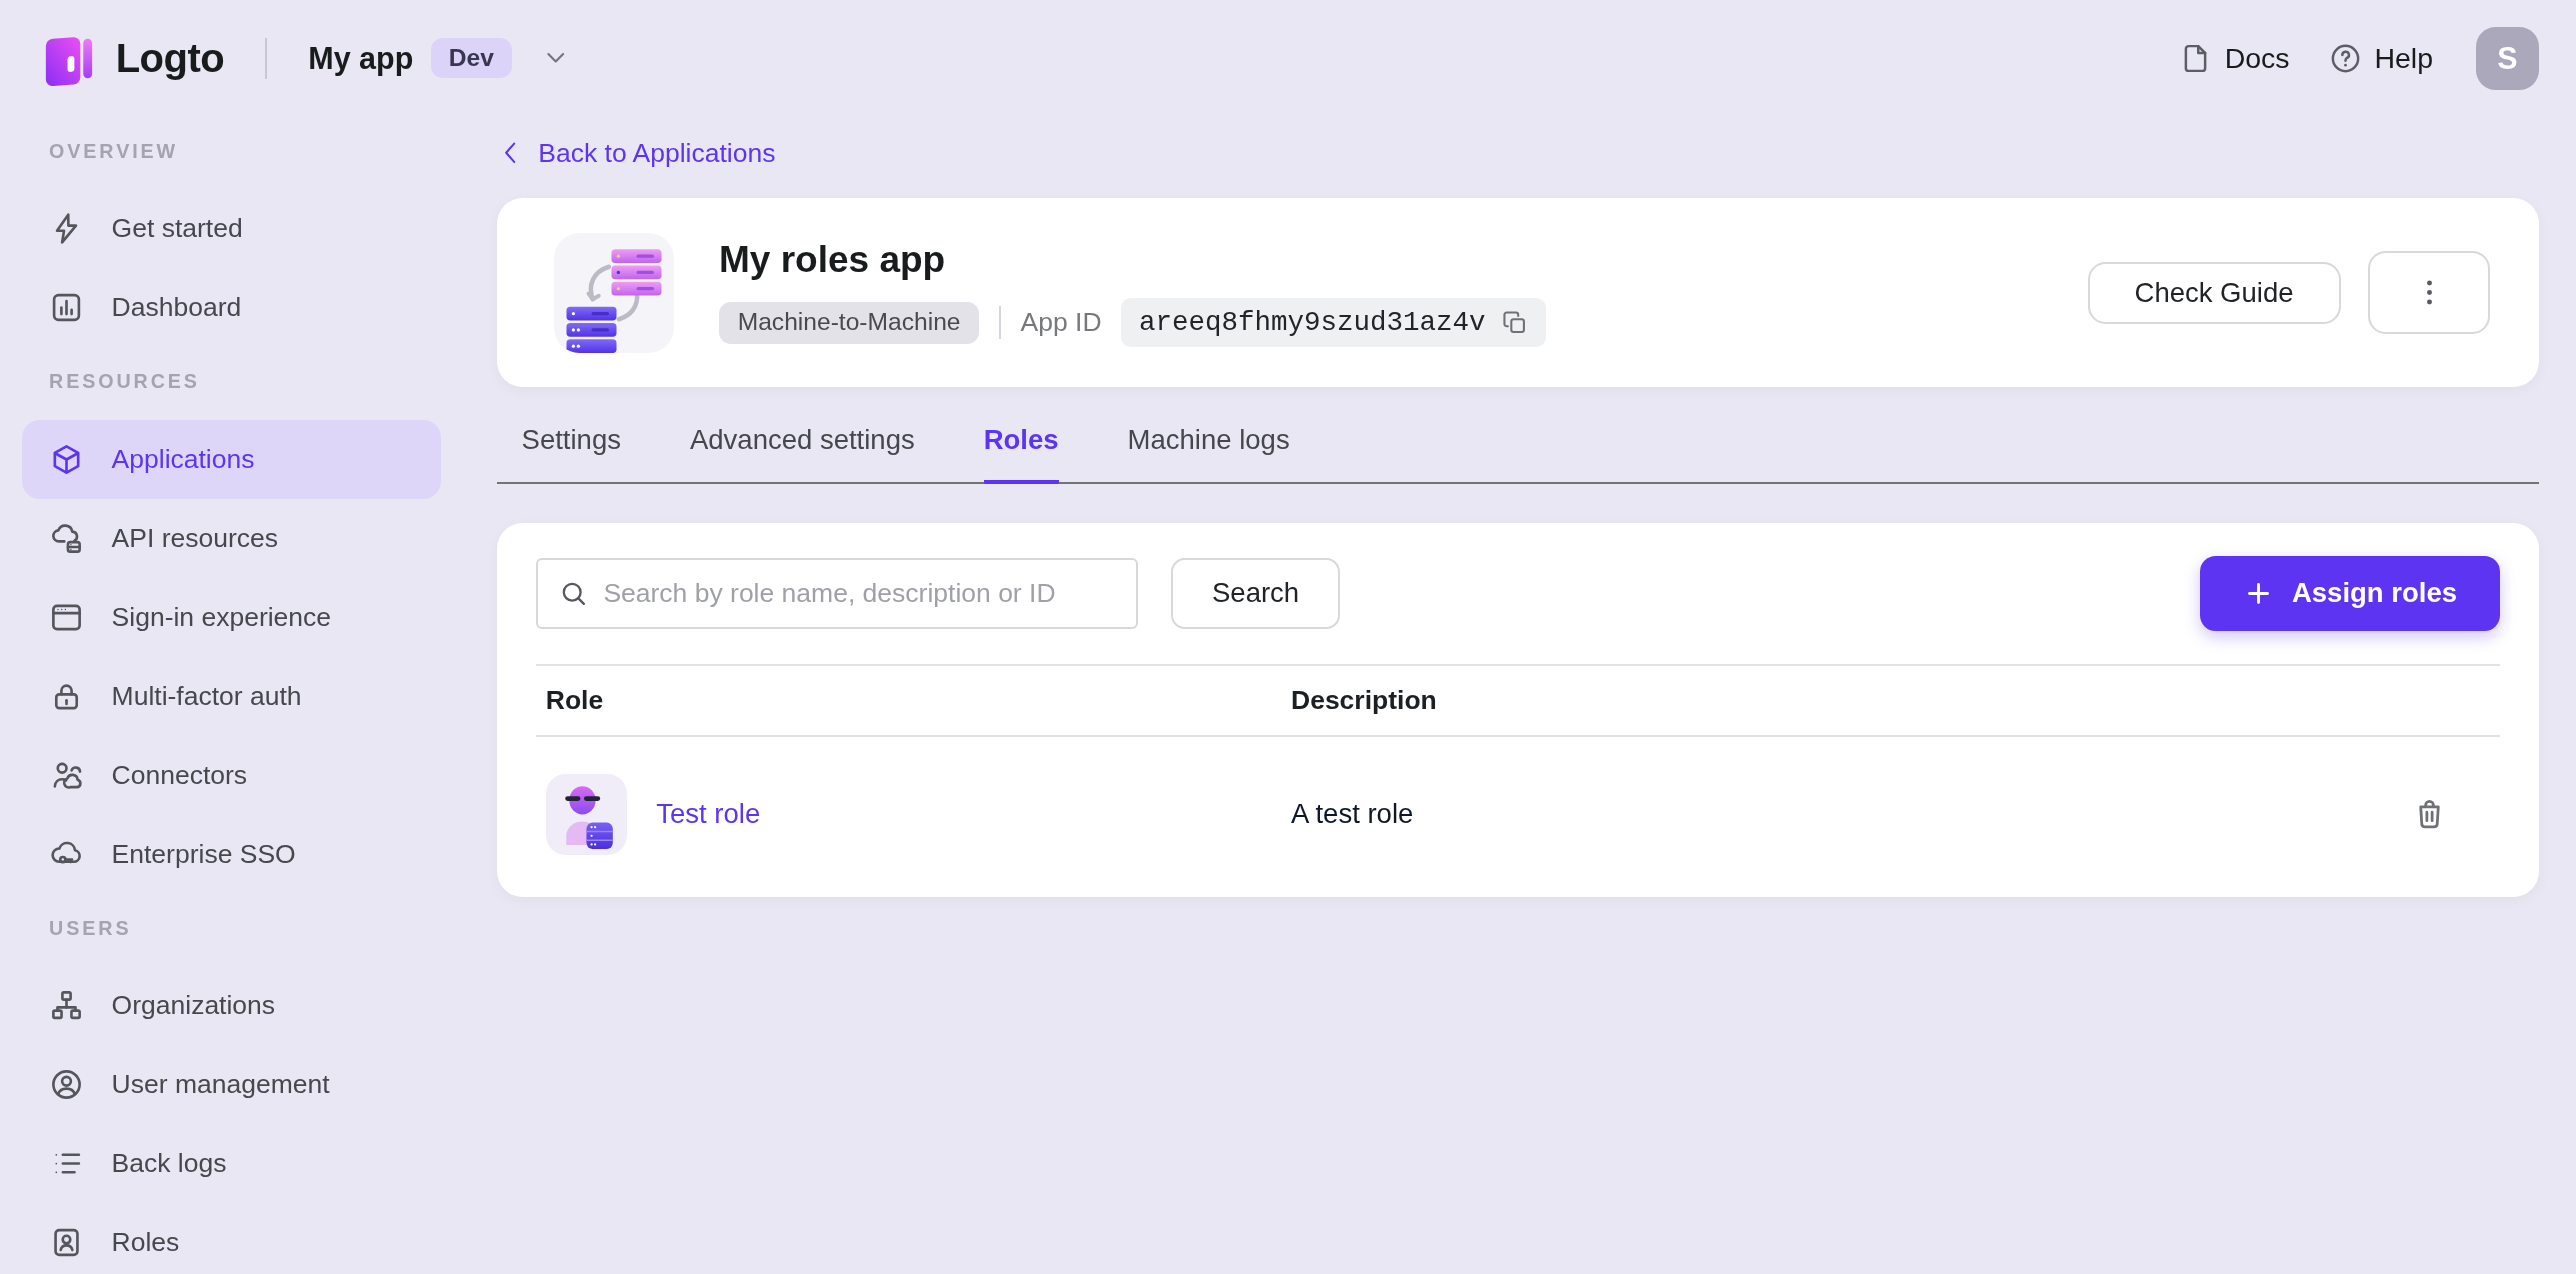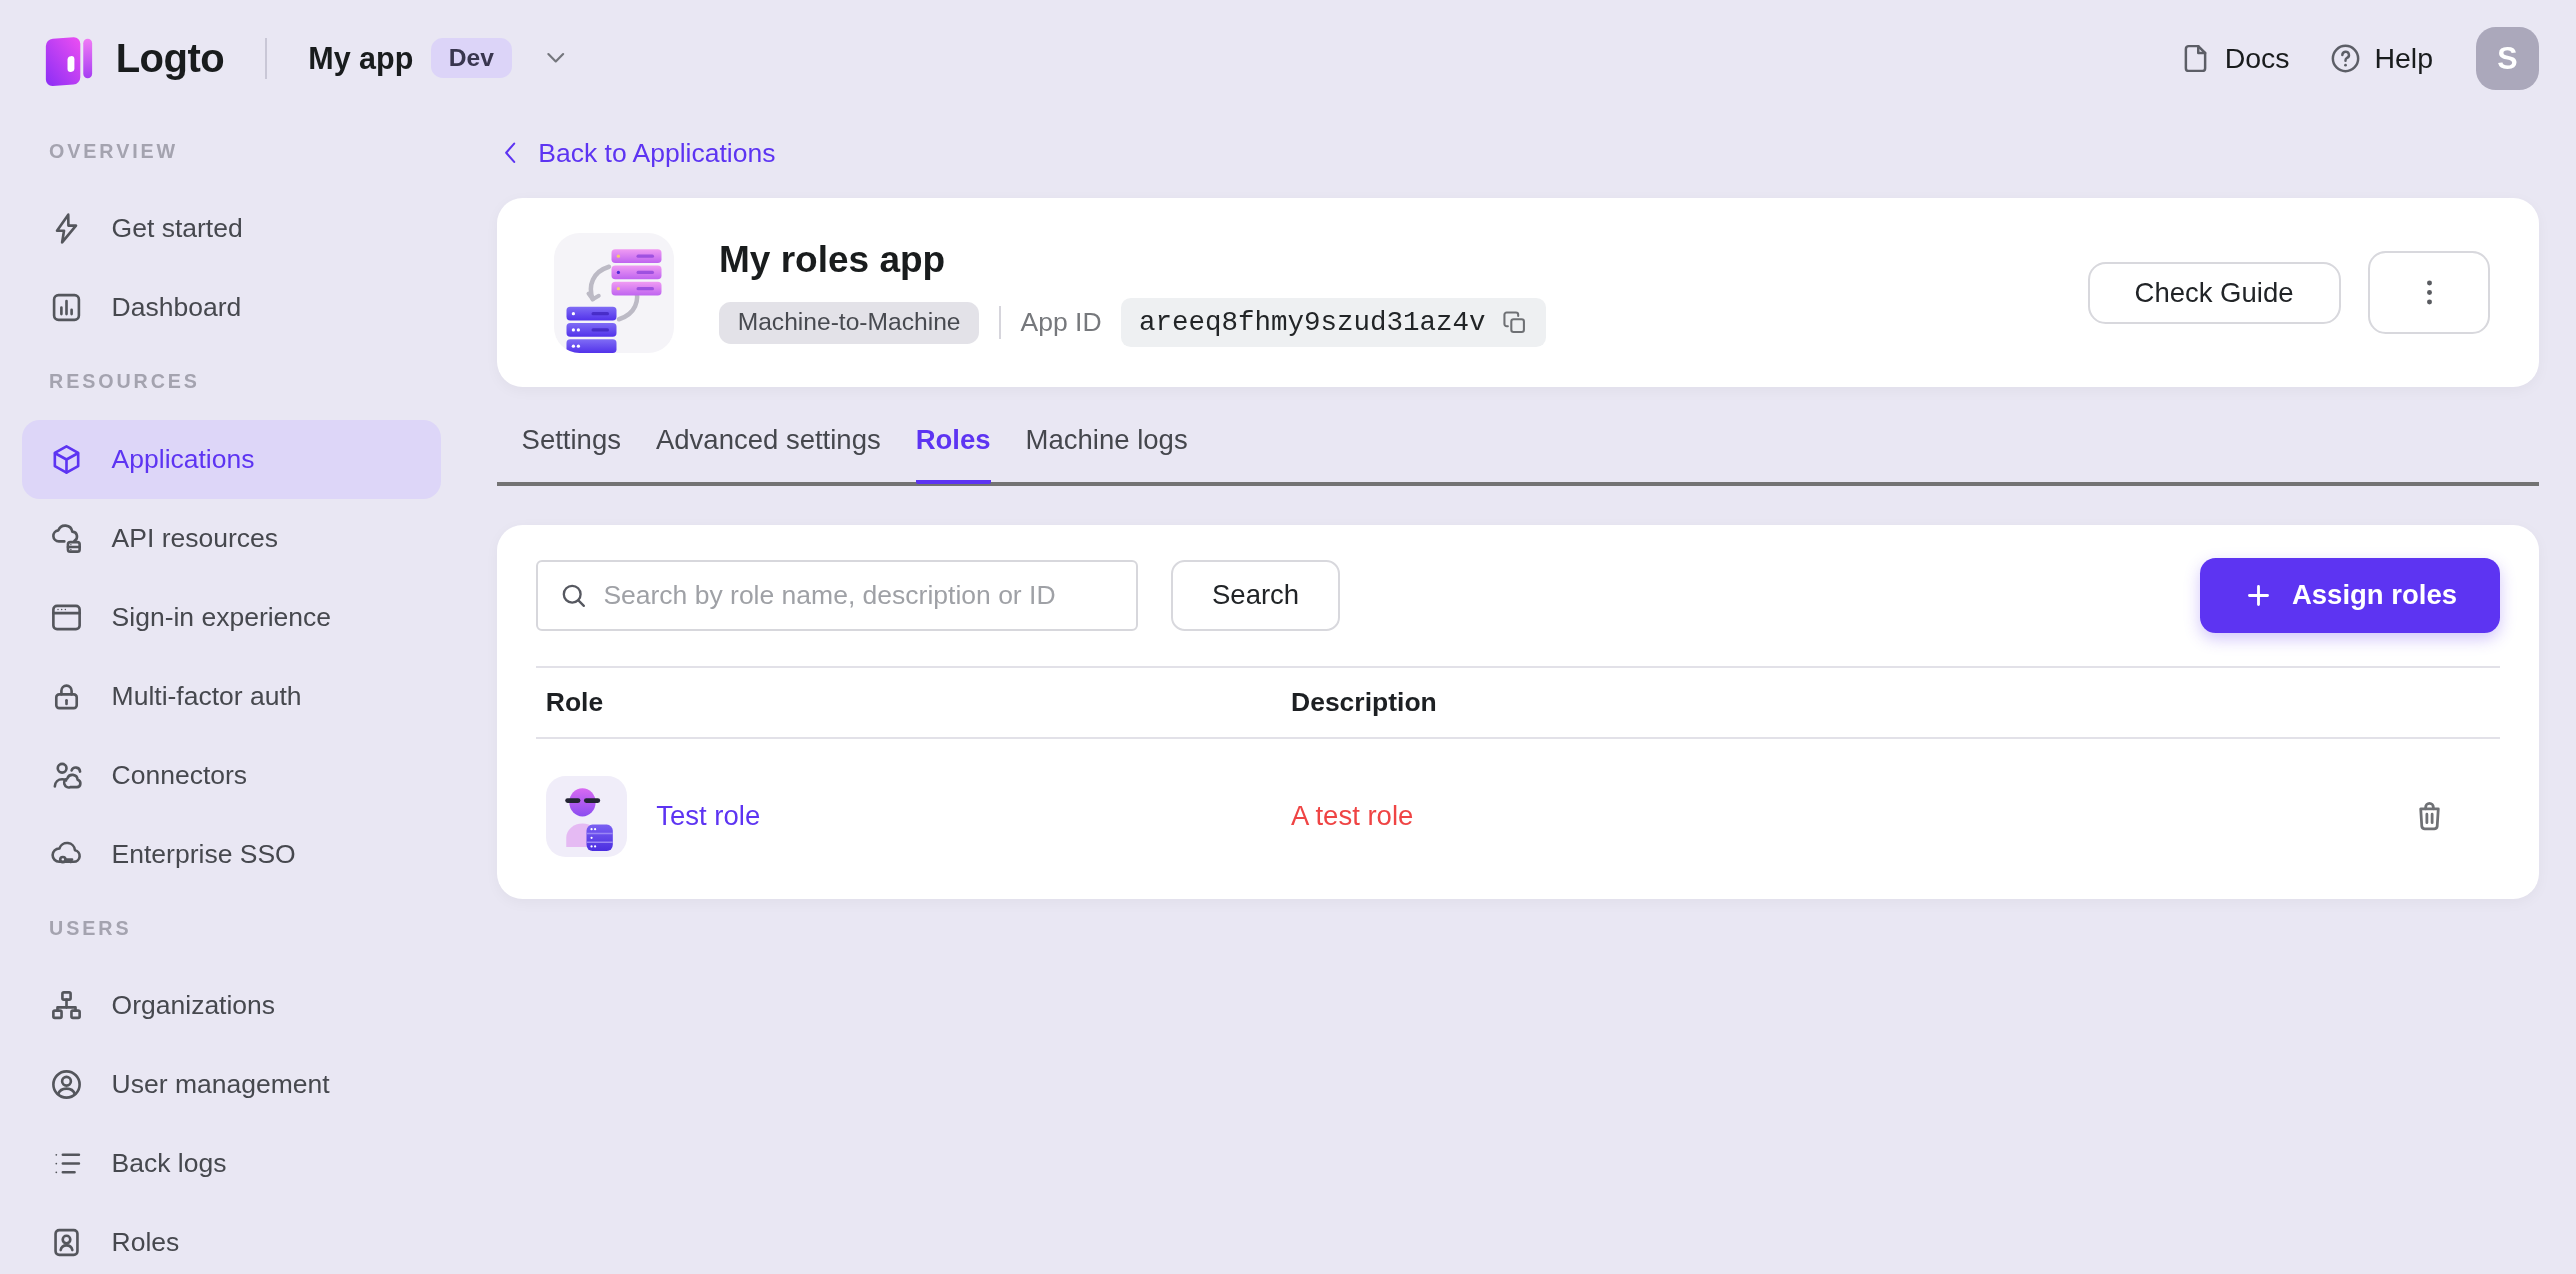--- a/index.html
+++ b/index.html
@@ -62,21 +62,21 @@
   .copy-icon { width:27.5px; height:27.5px; color:#6e7074; }
   .card-spacer { flex:1; }
   .btn-outline { height:62px; display:inline-flex; align-items:center; justify-content:center;
     background:#fff; border:2px solid #d8d8dd; border-radius:17.7px; font-size:27.5px; font-weight:500;
     color:#212427; padding:0 45px; cursor:pointer; font-family:inherit; }
   .kebab-btn { width:122px; height:83px; margin-left:27.5px; display:inline-flex; align-items:center;
     justify-content:center; background:#fff; border:2px solid #d8d8dd; border-radius:17.7px; cursor:pointer; }
   .kebab-btn .kicon { width:35px; height:35px; color:#595b60; }
 
   
-  .tabs { display:flex; gap:35px; padding:37px 0 0 24.6px; border-bottom:4px solid #737373; }
+  .tabs { display:flex; gap:69px; padding:37px 0 0 24.6px; border-bottom:2px solid #737373; }
   .tab { font-size:27.5px; font-weight:500; color:#45474d; padding-bottom:23.6px; cursor:pointer; }
   .tab.active { color:#5d34f2; font-weight:600; border-bottom:4.9px solid #5d34f2;
     margin-bottom:-2px; border-radius:2px; }
 
   
   .roles-card { margin-top:39px; height:374px; padding:33px 39px 0 39px; }
   .toolbar { display:flex; align-items:center; }
   .search-box { width:602px; height:71px; border:2px solid #d7d7dc; border-radius:6px;
     background:#fff; display:flex; align-items:center; padding:0 19.7px; gap:14.7px; }
   .search-box .micon { width:31px; height:31px; color:#565860; flex:0 0 auto; }
@@ -92,21 +92,21 @@
 
   .table { margin-top:33px; }
   .thead { display:flex; align-items:center; height:73px; border-top:2px solid #e2e1e8;
     border-bottom:2px solid #e2e1e8; font-size:26.5px; font-weight:600; color:#1d2023; }
   .col-role { width:755px; padding-left:9.8px; }
   .col-desc { flex:1; }
   .trow { display:flex; align-items:center; height:155px; }
   .role-cell { display:flex; align-items:center; gap:29.5px; }
   .role-art { width:81px; height:81px; border-radius:19.7px; background:#f0edf9; flex:0 0 auto; }
   .role-link { font-size:27.5px; font-weight:500; color:#5d34f2; cursor:pointer; }
-  .desc-text { font-size:27.5px; color:#ef4444; }
+  .desc-text { font-size:27.5px; color:#0f172a; }
   .trash-cell { padding-right:49px; }
   .trash-btn { width:43px; height:43px; border:none; background:transparent; cursor:pointer;
     color:#6f7175; display:flex; align-items:center; justify-content:center; }
   .trash-btn svg { width:37px; height:37px; }
 
   svg.stroke { fill:none; stroke:currentColor; stroke-width:1.8; stroke-linecap:round; stroke-linejoin:round; }
 </style>
 </head>
 <body>
 

